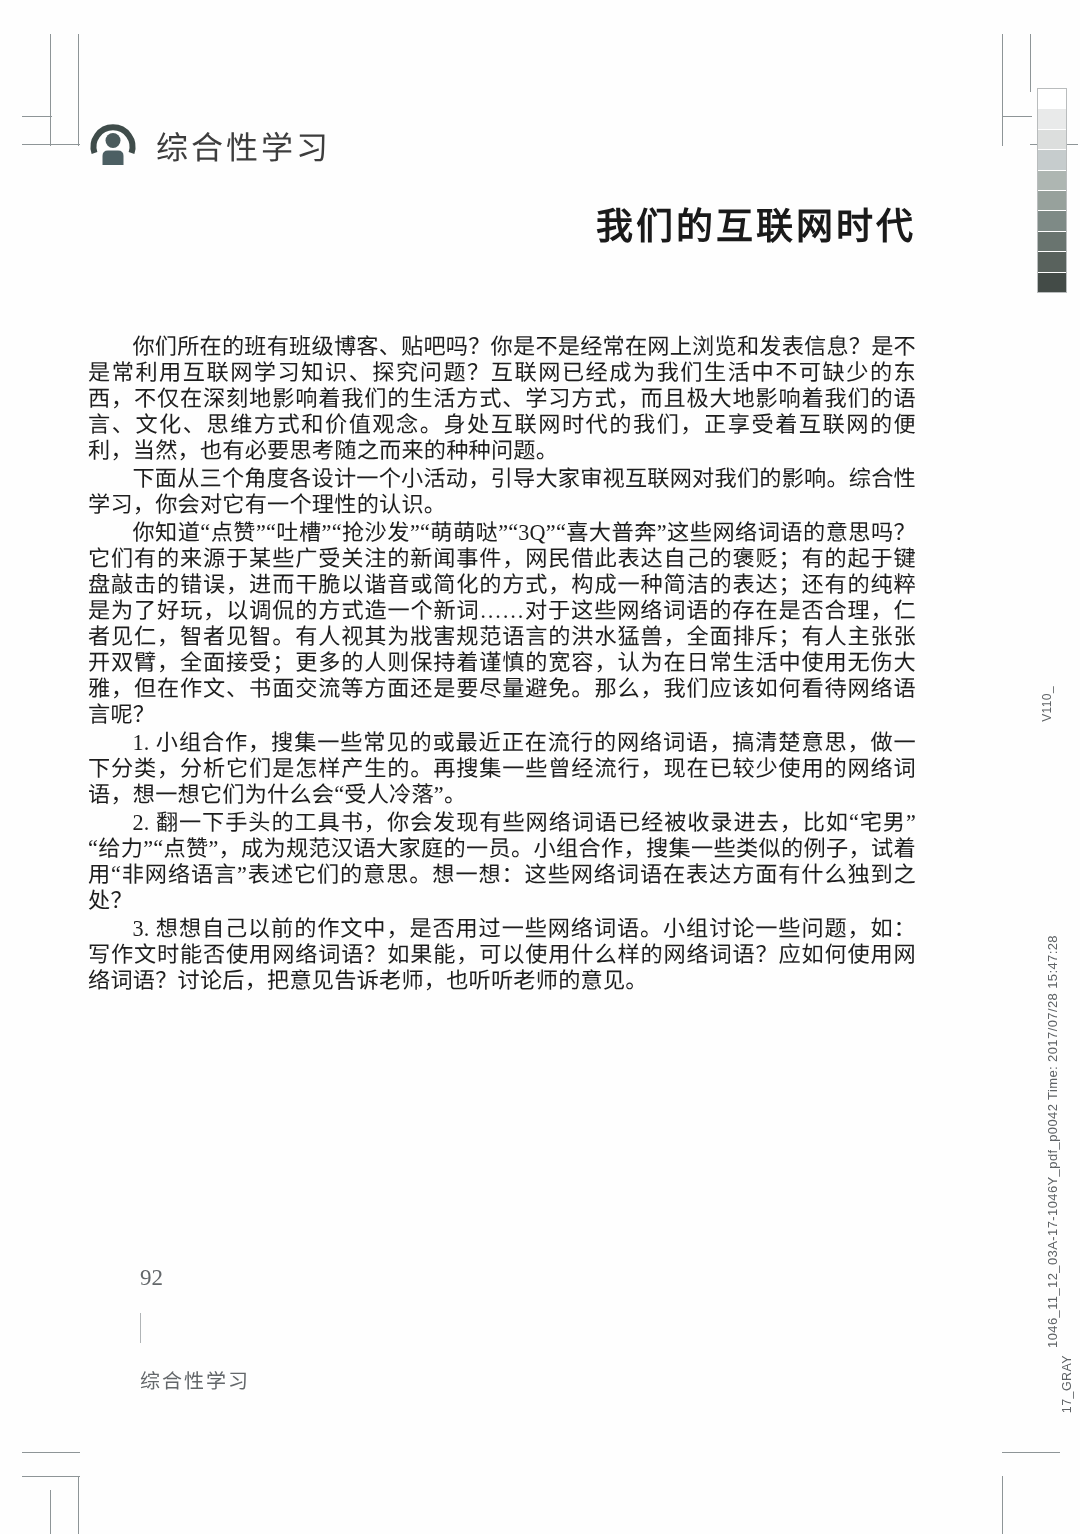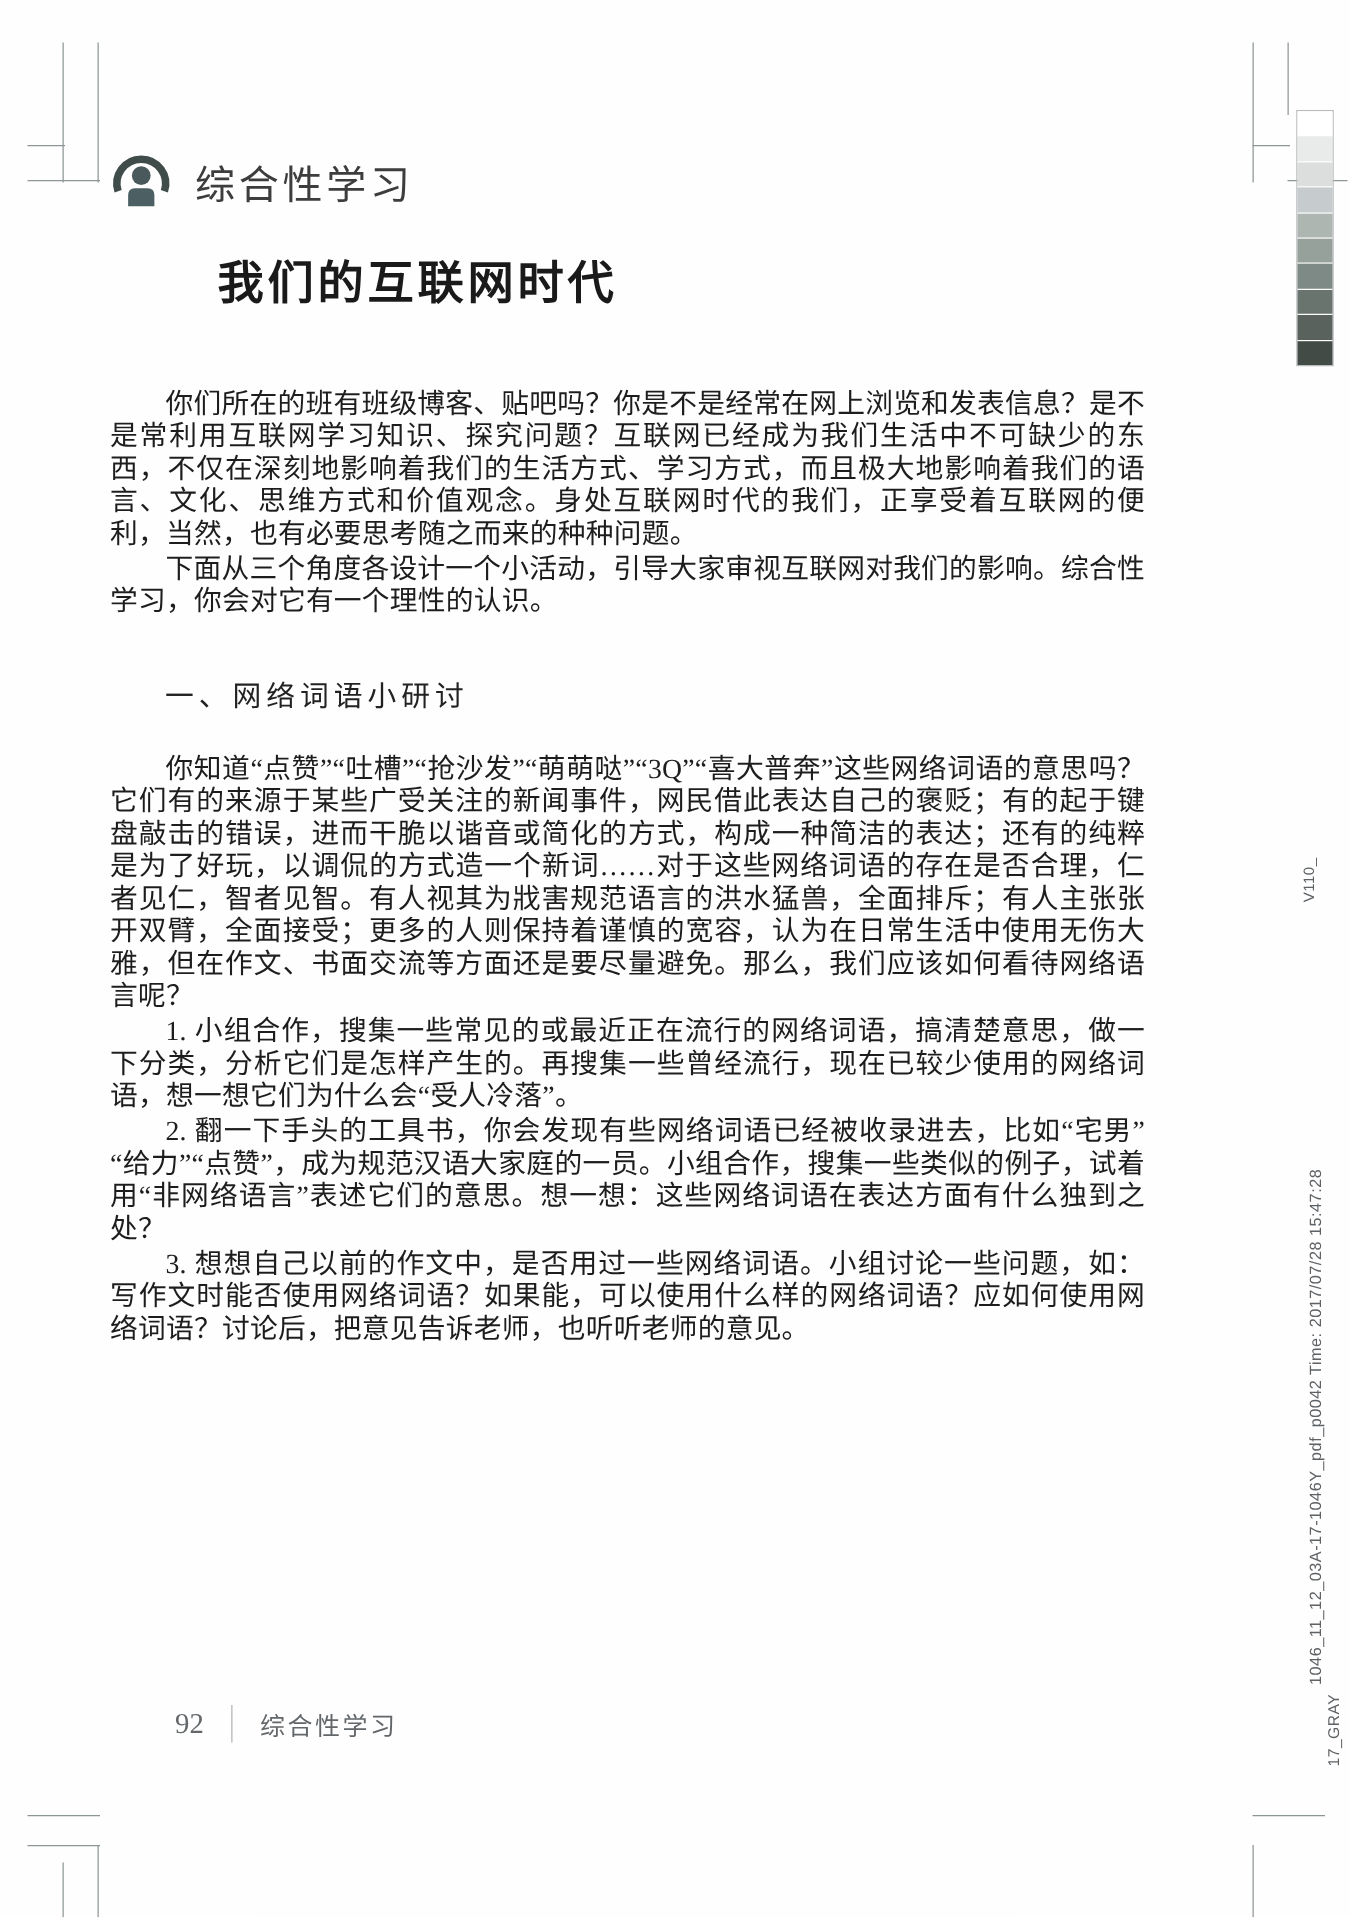--- a/index.html
+++ b/index.html
@@ -99,26 +99,27 @@
   }
   .section-label-text {
     font-size: 32px;
     font-weight: 400;
     color: #3d3d3d;
     letter-spacing: 3px;
     font-family: "Liberation Serif", "DejaVu Serif", serif;
   }
 
   .page-title {
-    margin: 0 0 60px 86px;
+    margin: 0 0 84px 86px;
     font-size: 37px;
     font-weight: 700;
     letter-spacing: 3px;
     color: #1a1a1a;
     font-family: "Liberation Serif", "DejaVu Serif", serif;
+    text-align: right;
   }
 
   .body-col {
     margin-left: 0;
     width: 828px;
   }
 
   p.para {
     margin: 0 0 2px 0;
     font-size: 22.2px;
@@ -137,23 +138,23 @@
     letter-spacing: 4px;
     color: #222;
   }
 
   
   .footer {
     position: absolute;
     left: 140px;
     bottom: 140px;
     display: flex;
-    align-items: center;
     gap: 22px;
     color: #63676a;
+    flex-direction: column;
   }
   .footer-page-number {
     font-size: 23px;
     font-family: "Liberation Serif", "DejaVu Serif", serif;
   }
   .footer-divider {
     width: 1px;
     height: 30px;
     background: #b0b4b6;
   }
@@ -239,21 +240,20 @@
     </div>
 
     <h1 class="page-title">我们的互联网时代</h1>
 
     <div class="body-col">
 
       <p class="para">你们所在的班有班级博客、贴吧吗？你是不是经常在网上浏览和发表信息？是不是常利用互联网学习知识、探究问题？互联网已经成为我们生活中不可缺少的东西，不仅在深刻地影响着我们的生活方式、学习方式，而且极大地影响着我们的语言、文化、思维方式和价值观念。身处互联网时代的我们，正享受着互联网的便利，当然，也有必要思考随之而来的种种问题。</p>
 
       <p class="para">下面从三个角度各设计一个小活动，引导大家审视互联网对我们的影响。综合性学习，你会对它有一个理性的认识。</p>
 
-      <h2 class="subhead">一、网络词语小研讨</h2>
 
       <p class="para">你知道“点赞”“吐槽”“抢沙发”“萌萌哒”“3Q”“喜大普奔”这些网络词语的意思吗？它们有的来源于某些广受关注的新闻事件，网民借此表达自己的褒贬；有的起于键盘敲击的错误，进而干脆以谐音或简化的方式，构成一种简洁的表达；还有的纯粹是为了好玩，以调侃的方式造一个新词……对于这些网络词语的存在是否合理，仁者见仁，智者见智。有人视其为戕害规范语言的洪水猛兽，全面排斥；有人主张张开双臂，全面接受；更多的人则保持着谨慎的宽容，认为在日常生活中使用无伤大雅，但在作文、书面交流等方面还是要尽量避免。那么，我们应该如何看待网络语言呢？</p>
 
       <p class="para">1. 小组合作，搜集一些常见的或最近正在流行的网络词语，搞清楚意思，做一下分类，分析它们是怎样产生的。再搜集一些曾经流行，现在已较少使用的网络词语，想一想它们为什么会“受人冷落”。</p>
 
       <p class="para">2. 翻一下手头的工具书，你会发现有些网络词语已经被收录进去，比如“宅男”“给力”“点赞”，成为规范汉语大家庭的一员。小组合作，搜集一些类似的例子，试着用“非网络语言”表述它们的意思。想一想：这些网络词语在表达方面有什么独到之处？</p>
 
       <p class="para">3. 想想自己以前的作文中，是否用过一些网络词语。小组讨论一些问题，如：写作文时能否使用网络词语？如果能，可以使用什么样的网络词语？应如何使用网络词语？讨论后，把意见告诉老师，也听听老师的意见。</p>
 
     </div>

